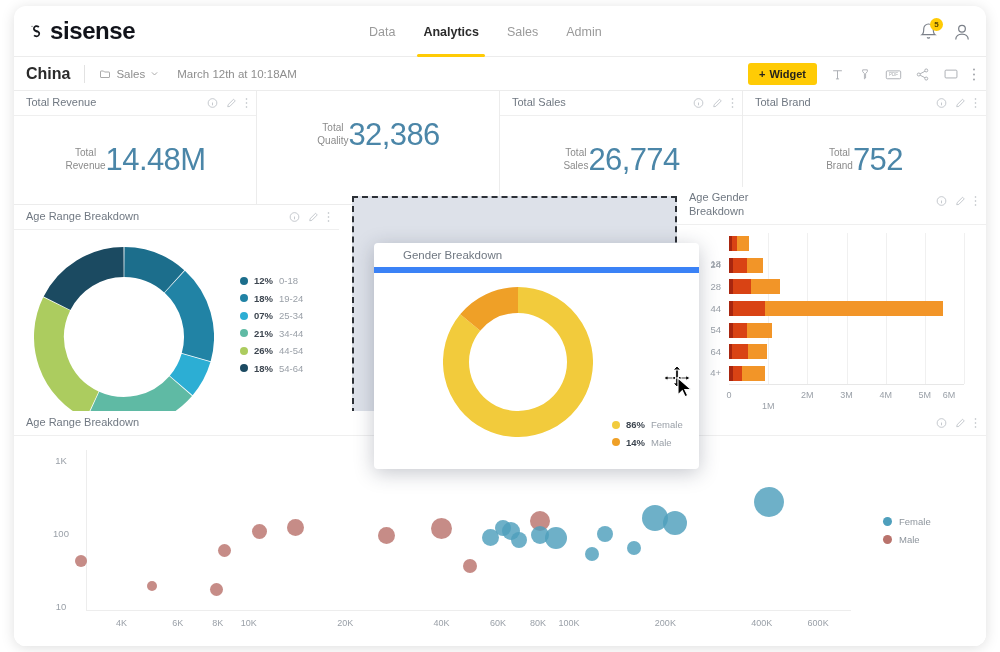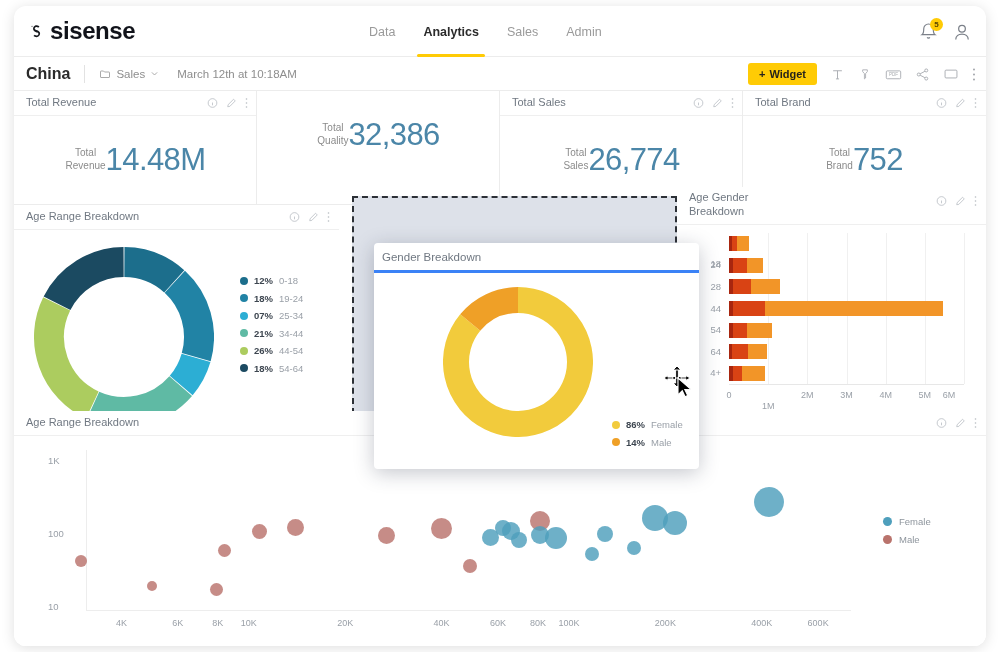--- a/index.html
+++ b/index.html
@@ -137,22 +137,22 @@
   
   .float-widget {
     position: absolute;
     background: #ffffff;
     border-radius: 4px;
     box-shadow: 0 4px 20px rgba(30,40,60,0.26);
     overflow: hidden;
     z-index: 40;
   }
   .float-head {
-    height: 30px; border-bottom: 3px solid #3b82f6;
-    display: flex; align-items: center; padding-left: 8px;
+    height: 30px; border-bottom: 6px solid #3b82f6;
+    display: flex; align-items: center; padding-left: 29px;
   }
   .float-title { font-size: 11.5px; color: #707882; }
   .cursor-move { position: absolute; z-index: 60; pointer-events: none; }
 
   
   .bar-row-label {
     position: absolute; font-size: 9.5px; color: #9aa0a8;
     text-align: right; width: 26px;
   }
   .bar-seg { position: absolute; height: 15px; }
@@ -162,21 +162,21 @@
   }
   .gridline { position: absolute; width: 1px; background: #f0f0f0; }
 
   
   .dot { position: absolute; border-radius: 50%; opacity: 0.82; }
   .sc-legend { position: absolute; display: flex; flex-direction: column; gap: 7px; }
   .sc-row { display: flex; align-items: center; gap: 7px; font-size: 9.5px; color: #8e959d; }
   .sc-dot { width: 9px; height: 9px; border-radius: 50%; }
   .ylab {
     position: absolute; font-size: 9.5px; color: #9aa0a8;
-    text-align: left; width: 26px;
+    text-align: center; width: 26px;
   }
 </style>
 </head>
 <body>
 
 <div id="app">
 
   <div class="topnav">
     <div class="logo-wrap">
       <svg class="logo-mark" viewBox="0 0 24 24">

